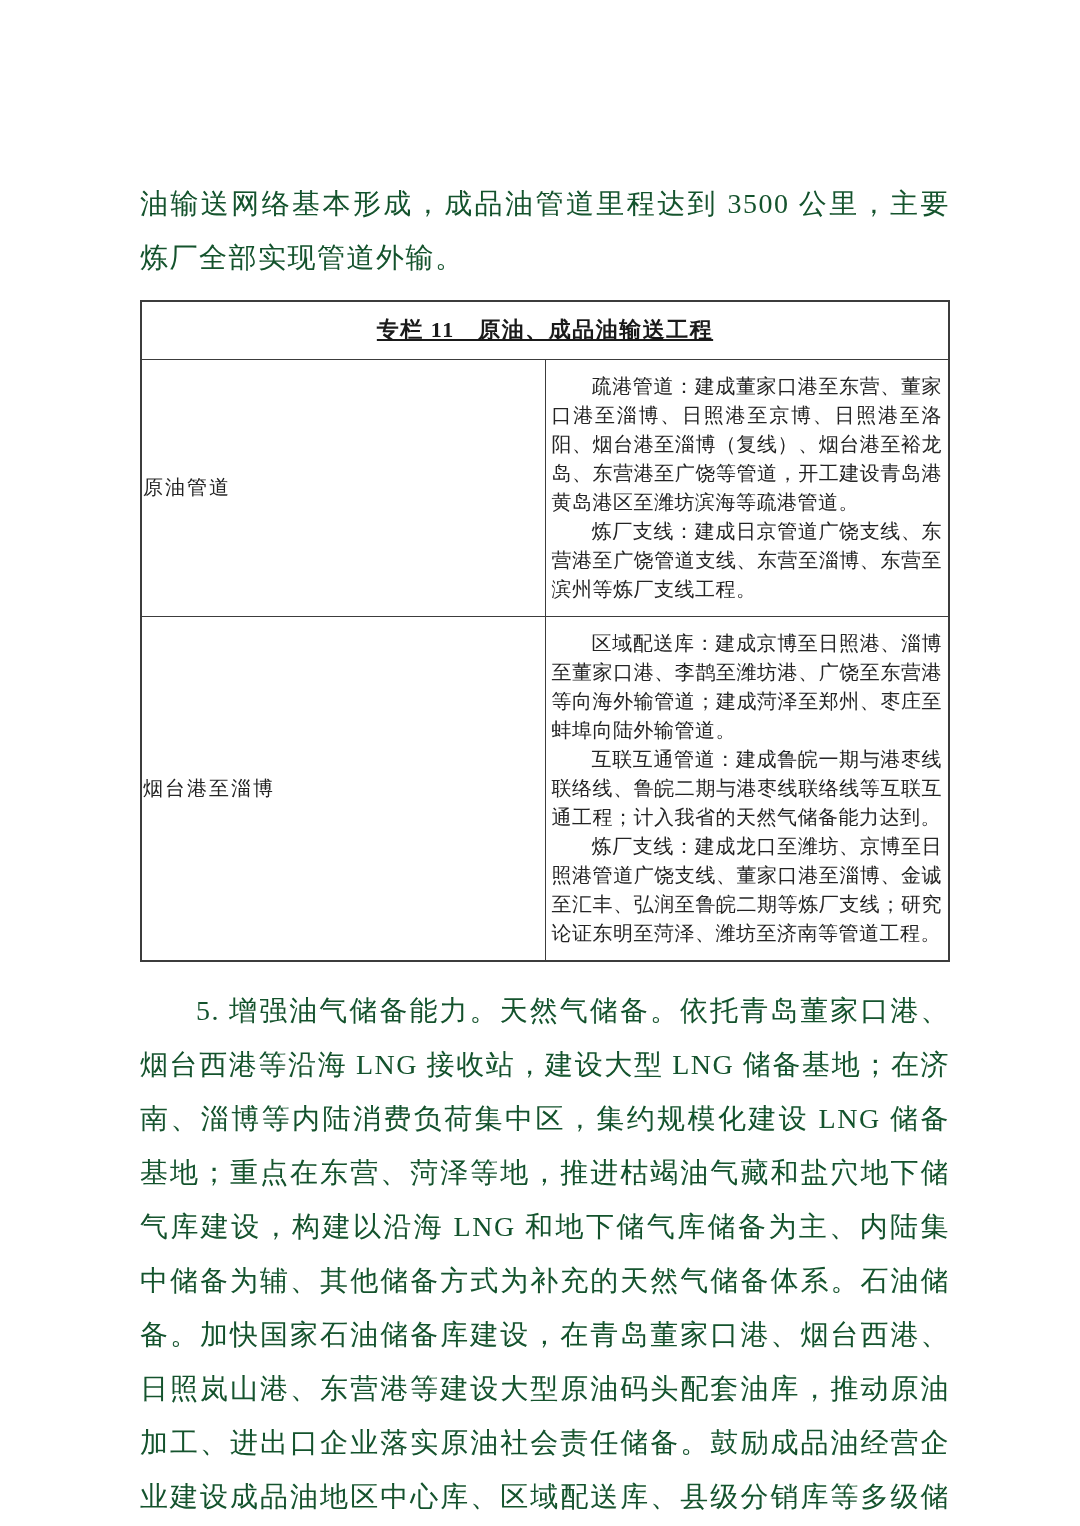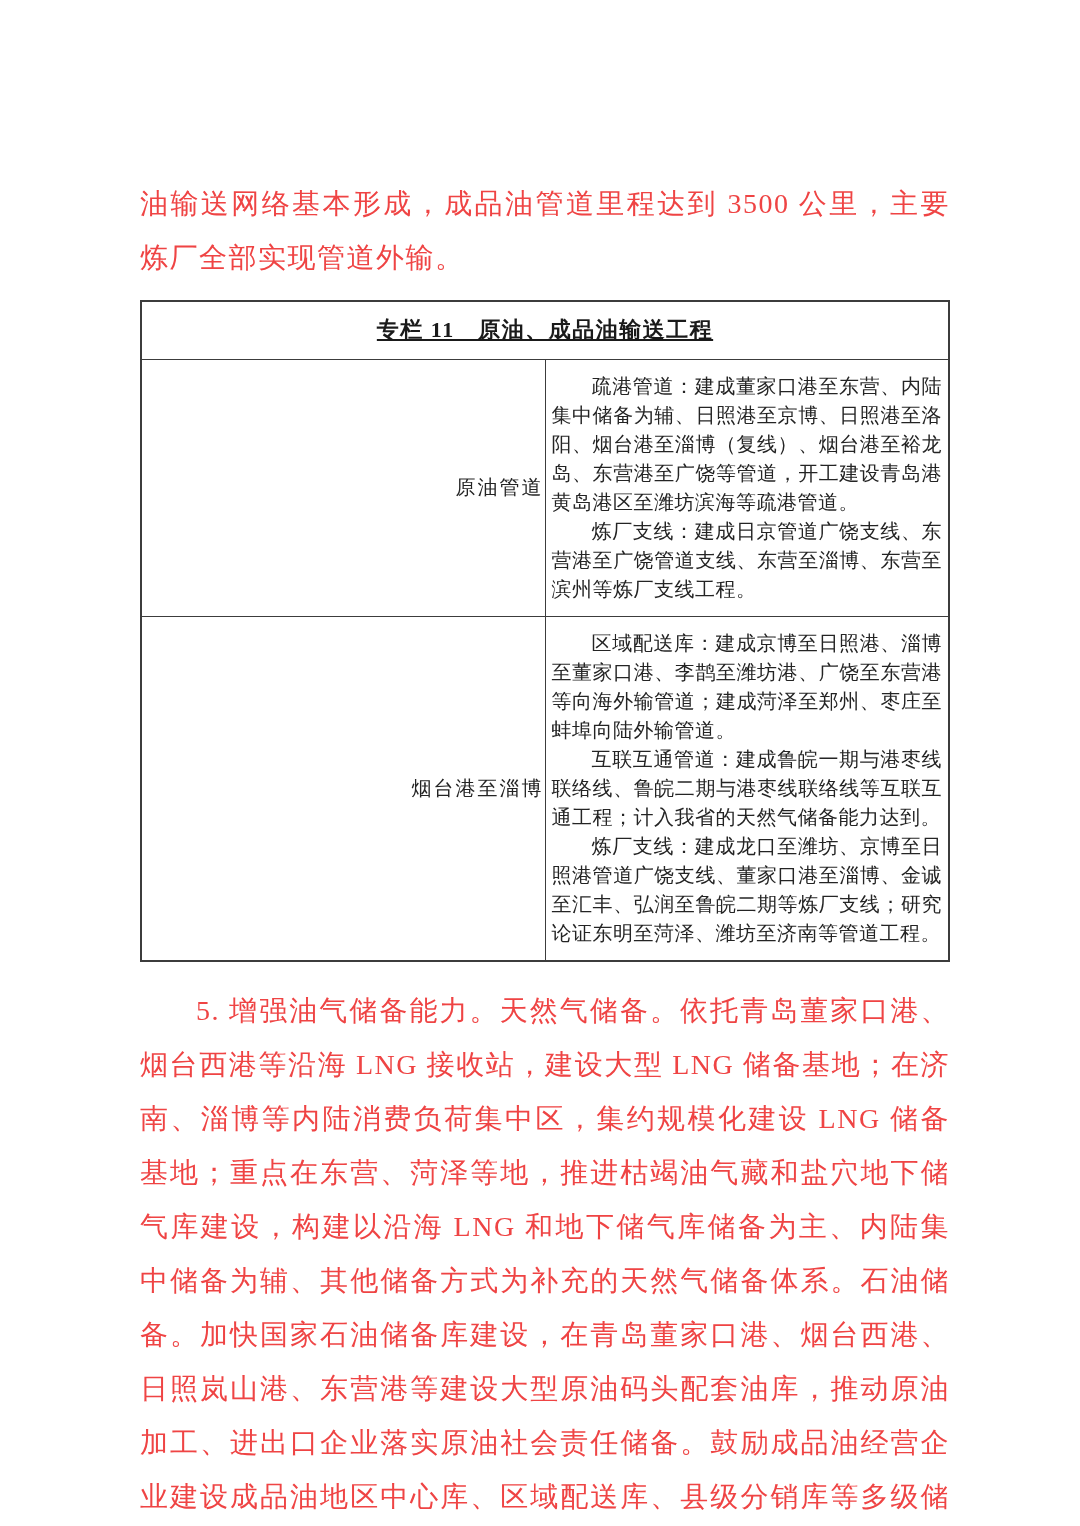--- a/index.html
+++ b/index.html
@@ -20,21 +20,21 @@
   }
   .content {
     width: 810px;
   }
   .body-par {
     width: 810px;
     font-size: 28px;
     line-height: 54px;
     letter-spacing: 1.5px;
     text-align: justify;
-    color: #ef4444;
+    color: #14532d;
     margin: 0;
   }
   .seg-bold { font-weight: normal; }
 
   
   table.box {
     width: 810px;
     margin-top: 15px;
     border-collapse: collapse;
     table-layout: fixed;
@@ -48,21 +48,21 @@
     text-align: center;
     vertical-align: middle;
     font-weight: bold;
     font-size: 22px;
     letter-spacing: 1.5px;
     color: #1a1a1a;
     text-decoration: underline;
   }
   .box-label {
     width: 115px;
-    text-align: right;
+    text-align: left;
     vertical-align: middle;
     font-size: 20px;
     letter-spacing: 2px;
     color: #242424;
   }
   .box-body {
     padding: 12px 6px;
     font-size: 20px;
     line-height: 29px;
     letter-spacing: 0.5px;
@@ -82,21 +82,21 @@
     <p class="body-par">油输送网络基本形成，成品油管道里程达到 3500 公里，主要炼厂全部实现管道外输。</p>
 
     <table class="box">
       <tbody>
         <tr>
           <td colspan="2" class="box-title">专栏 11　原油、成品油输送工程</td>
         </tr>
         <tr>
           <td class="box-label">原油管道</td>
           <td class="box-body">
-              <p class="rich-par"><span class="seg-bold">疏港管道：</span><span>建成董家口港至东营、内陆集中储备为辅、日照港至京博、日照港至洛阳、烟台港至淄博（复线）、烟台港至裕龙岛、东营港至广饶等管道，开工建设青岛港黄岛港区至潍坊滨海等疏港管道。</span></p>
+              <p class="rich-par"><span class="seg-bold">疏港管道：</span><span>建成董家口港至东营、董家口港至淄博、日照港至京博、日照港至洛阳、烟台港至淄博（复线）、烟台港至裕龙岛、东营港至广饶等管道，开工建设青岛港黄岛港区至潍坊滨海等疏港管道。</span></p>
               <p class="rich-par"><span class="seg-bold">炼厂支线：</span><span>建成日京管道广饶支线、东营港至广饶管道支线、东营至淄博、东营至滨州等炼厂支线工程。</span></p>
             </td>
         </tr>
         <tr>
           <td class="box-label">烟台港至淄博</td>
           <td class="box-body">
               <p class="rich-par"><span class="seg-bold">区域配送库：</span><span>建成京博至日照港、淄博至董家口港、李鹊至潍坊港、广饶至东营港等向海外输管道；建成菏泽至郑州、枣庄至蚌埠向陆外输管道。</span></p>
               <p class="rich-par"><span class="seg-bold">互联互通管道：</span><span>建成鲁皖一期与港枣线联络线、鲁皖二期与港枣线联络线等互联互通工程；计入我省的天然气储备能力达到。</span></p>
               <p class="rich-par"><span class="seg-bold">炼厂支线：</span><span>建成龙口至潍坊、京博至日照港管道广饶支线、董家口港至淄博、金诚至汇丰、弘润至鲁皖二期等炼厂支线；研究论证东明至菏泽、潍坊至济南等管道工程。</span></p>
             </td>

